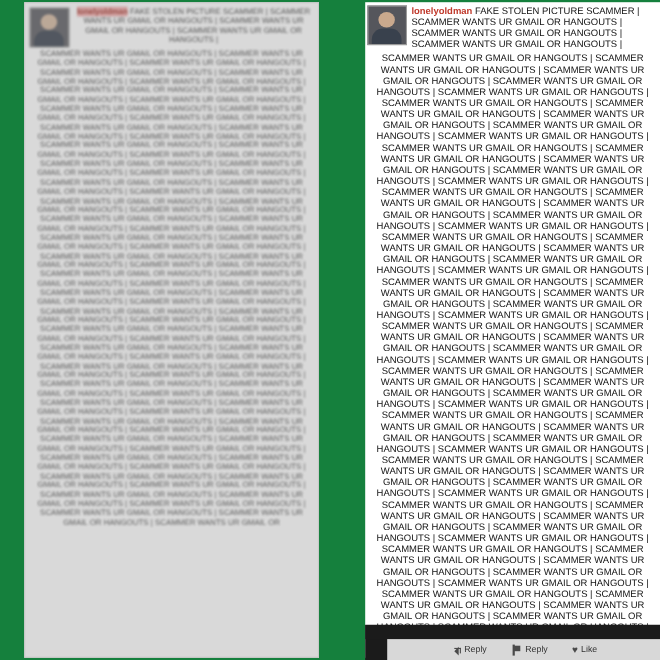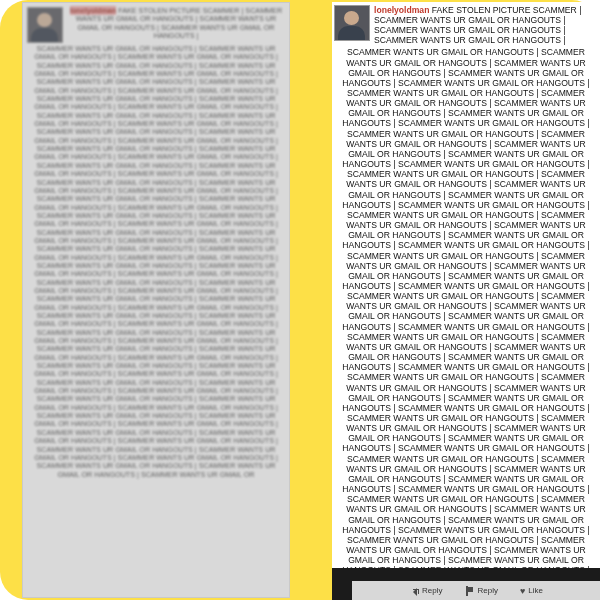--- a/index.html
+++ b/index.html
@@ -8,22 +8,21 @@
     width: 600px;
     height: 600px;
     background: #ffffff;
     font-family: "Liberation Sans", sans-serif;
     overflow: hidden;
   }
   #root {
     position: relative;
     width: 600px;
     height: 600px;
-    background: #fde047;
-    border-radius: 28px;
+    background: #15803d;
   }
 
   
   .panel-left {
     position: absolute;
     left: 22px;
     top: 2px;
     width: 268px;
     height: 596px;
     background: #d9d9d9;

